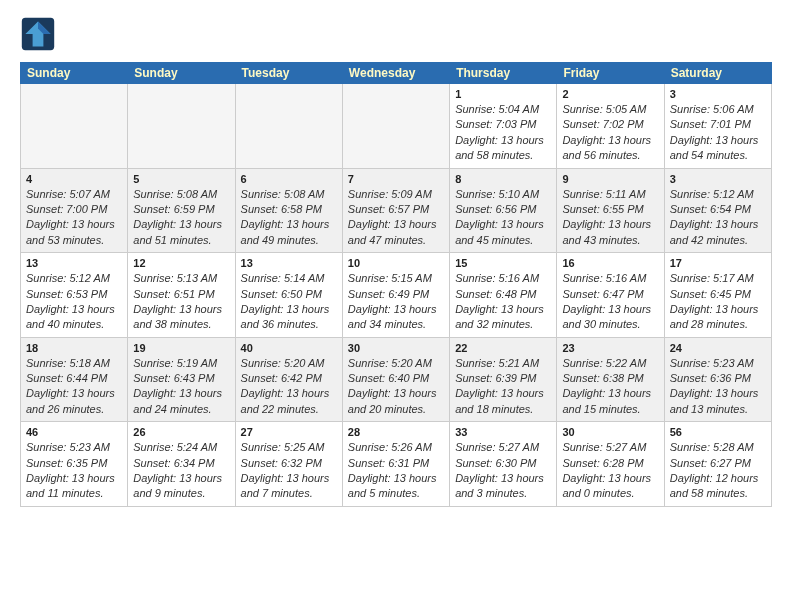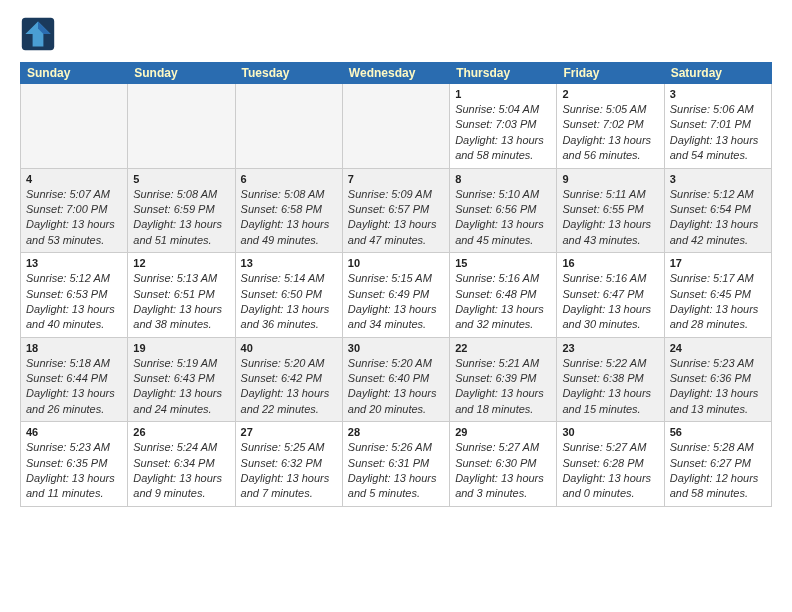--- a/index.html
+++ b/index.html
@@ -243,21 +243,21 @@
           </td>
           <td>
             <div class="day-num">27</div>
             <div class="day-info">Sunrise: 5:25 AM<br>Sunset: 6:32 PM<br>Daylight: 13 hours<br>and 7 minutes.</div>
           </td>
           <td>
             <div class="day-num">28</div>
             <div class="day-info">Sunrise: 5:26 AM<br>Sunset: 6:31 PM<br>Daylight: 13 hours<br>and 5 minutes.</div>
           </td>
           <td>
-            <div class="day-num">29</div>
+            <div class="day-num">33</div>
             <div class="day-info">Sunrise: 5:27 AM<br>Sunset: 6:30 PM<br>Daylight: 13 hours<br>and 3 minutes.</div>
           </td>
           <td>
             <div class="day-num">30</div>
             <div class="day-info">Sunrise: 5:27 AM<br>Sunset: 6:28 PM<br>Daylight: 13 hours<br>and 0 minutes.</div>
           </td>
           <td>
             <div class="day-num">56</div>
             <div class="day-info">Sunrise: 5:28 AM<br>Sunset: 6:27 PM<br>Daylight: 12 hours<br>and 58 minutes.</div>
           </td>

